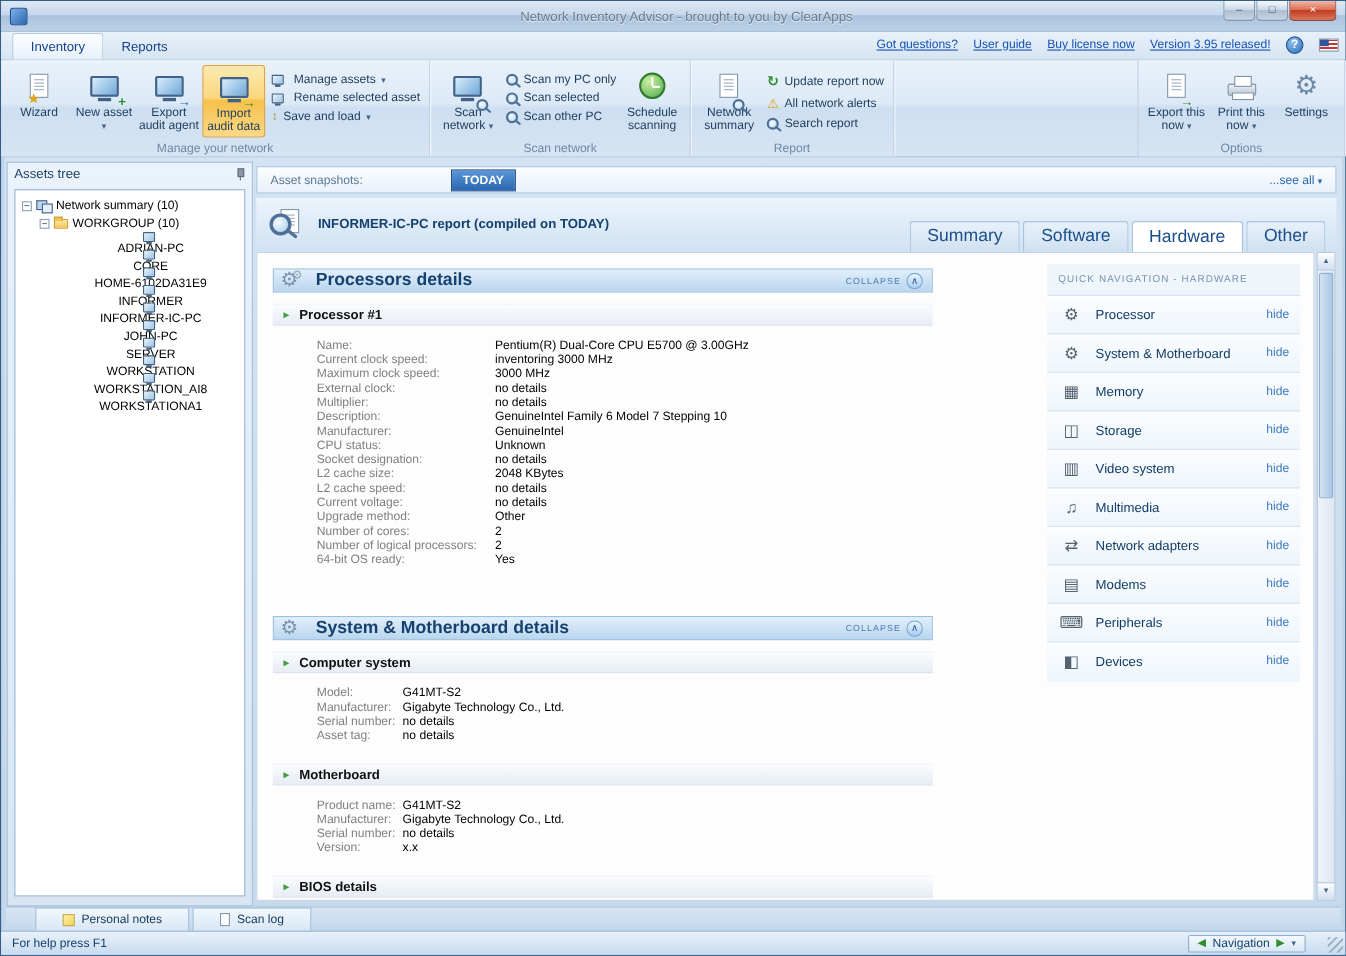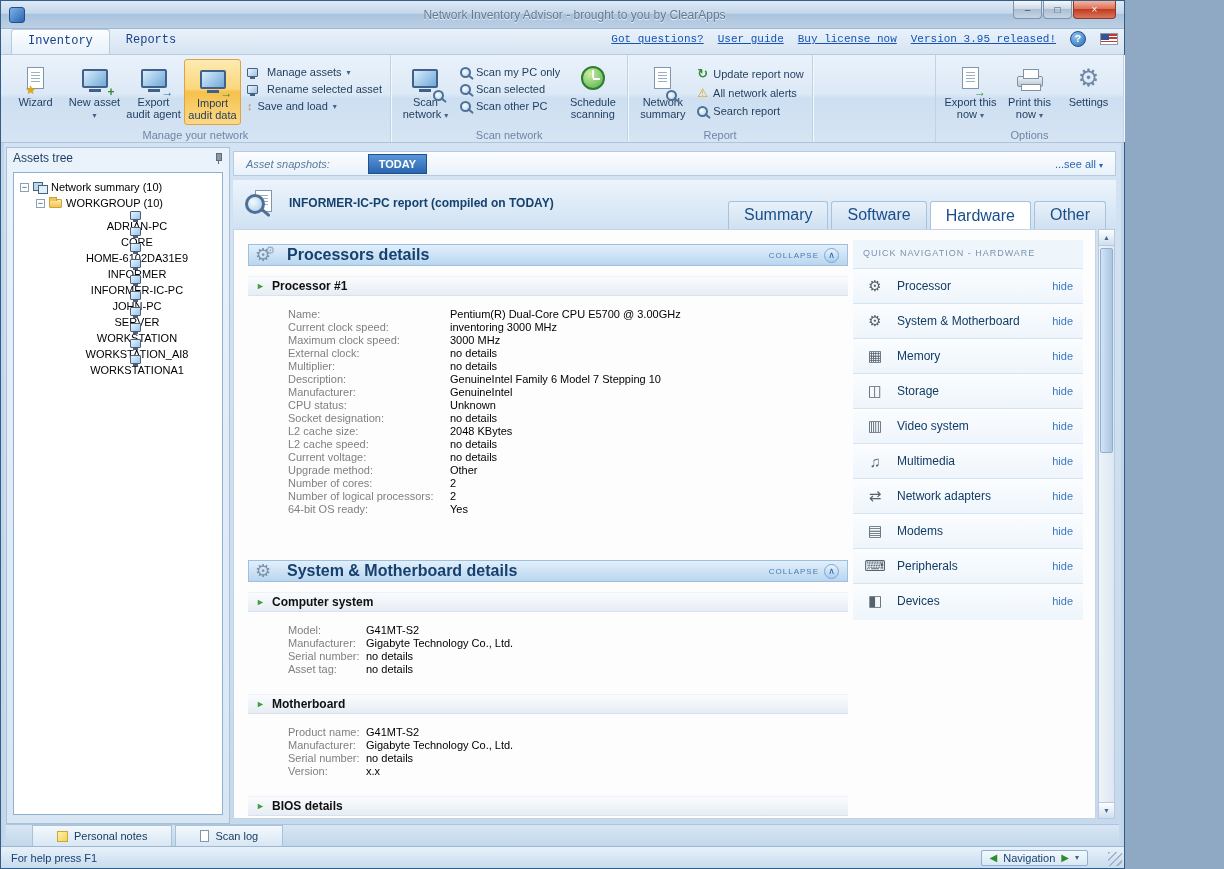--- a/index.html
+++ b/index.html
@@ -1,29 +1,29 @@
 <!DOCTYPE html>
 <html><head>
 <meta charset="utf-8">
 <style>
   * { margin:0; padding:0; box-sizing:border-box; }
   html,body { width:1224px; height:869px; }
   body { font-family:"Liberation Sans","DejaVu Sans",sans-serif; font-size:11px; overflow:hidden; background:#8fa9c4; }
-  .window { position:relative; width:1125px; height:869px; border:1px solid #345d86; background:linear-gradient(#d6e5f4,#c6d9ec); box-shadow:inset 0 0 0 3px #c2d6ea; }
+  .window { position:relative; width:1224px; height:869px; border:1px solid #345d86; background:linear-gradient(#d6e5f4,#c6d9ec); box-shadow:inset 0 0 0 3px #c2d6ea; }
 
   
   .titlebar { position:absolute; top:0; left:0; right:0; height:28px; background:linear-gradient(#dde9f6 0%,#c6d8eb 45%,#aac3dd 50%,#bcd0e5 100%); border-bottom:1px solid #9fb8d2; display:flex; align-items:center; }
   .app-icon { width:16px; height:16px; margin-left:8px; border-radius:3px; background:linear-gradient(135deg,#7db1e8,#2a66b0); border:1px solid #1f4f8f; }
   .title { flex:1; text-align:center; color:#64798e; font-size:12px; text-shadow:0 1px 1px #f4f9fd; }
   .win-buttons { position:absolute; right:8px; top:0; display:flex; }
   .win-btn { width:29px; height:18px; margin-left:1px; border:1px solid #7e94aa; border-top:none; border-radius:0 0 4px 4px; background:linear-gradient(#f5f9fc,#ccd9e7 45%,#aebfd2 50%,#c6d5e5); color:#3a5272; font-size:10px; display:flex; align-items:center; justify-content:center; cursor:default; }
   .win-btn.close { width:43px; background:linear-gradient(#f2b5a6,#dd7258 45%,#c23c20 50%,#d8765d); color:#fff; border-color:#8c3a28; }
 
   
-  .tabrow { position:absolute; top:28px; left:0; right:0; height:26px; background:linear-gradient(#e9f1fa,#d6e4f2); border-bottom:1px solid #b7cade; display:flex; padding:0 6px 0 10px;font-family:Liberation Mono, monospace; }
+  .tabrow { position:absolute; top:28px; left:0; right:0; height:26px; background:linear-gradient(#e9f1fa,#d6e4f2); border-bottom:1px solid #b7cade; display:flex; align-items:flex-end; padding:0 6px 0 10px; }
   .rib-tab { padding:4px 16px 5px; color:#15428b; font-size:12px; cursor:default; }
   .rib-tab.active { background:linear-gradient(#fdfeff,#e7f0fa); border:1px solid #b7cade; border-bottom:none; border-radius:3px 3px 0 0; }
   .header-links { margin-left:auto; display:flex; align-items:center; gap:14px; padding-bottom:5px; }
   .hlink { color:#1553b5; text-decoration:underline; font-size:11px; cursor:pointer; white-space:nowrap; }
   .help-circle { width:16px; height:16px; border-radius:50%; background:radial-gradient(circle at 35% 30%,#8fc3f0,#2a6cb8); border:1px solid #1f4f8f; color:#fff; font-size:11px; font-weight:bold; text-align:center; line-height:15px; }
   .flag { width:18px; height:12px; border:1px solid #8b9aa9; background:repeating-linear-gradient(#c23b30 0 1.7px,#fff 1.7px 3.4px); position:relative; }
   .flag::before { content:""; position:absolute; top:0; left:0; width:8px; height:6px; background:#33549a; }
 
   
   .ribbon { position:absolute; top:54px; left:0; right:0; height:88px; background:linear-gradient(#eaf2fb 0%,#dcE9f6 45%,#cddff1 50%,#d6e4f3 100%); border-bottom:1px solid #aec4da; display:flex; }
@@ -72,21 +72,21 @@
   .pin { width:10px; height:12px; position:relative; margin-left:auto; }
   .pin::before { content:""; position:absolute; top:1px; left:3px; width:4px; height:6px; background:#8a97a5; border:1px solid #5f6d7a; }
   .pin::after { content:""; position:absolute; top:8px; left:5px; width:1px; height:4px; background:#5f6d7a; }
   .tree-box { position:absolute; top:24px; left:6px; right:6px; bottom:8px; background:#fff; border:1px solid #8fb0cf; padding:6px 2px; overflow:hidden; }
   .tree-row { display:flex; align-items:center; height:16px; font-size:11px; color:#000; white-space:nowrap; cursor:default; }
   .indent-0 { padding-left:4px; } .indent-1 { padding-left:20px; } .indent-2 { padding-left:38px;flex-direction:column; }
   .expander { width:9px; height:9px; border:1px solid #8aa0b8; background:#fff; font-size:9px; line-height:7px; text-align:center; color:#333; margin-right:4px; flex:none; }
 
   
   .snapshot-bar { position:absolute; top:150px; left:232px; right:8px; height:25px; background:linear-gradient(#fcfdff,#e8f1fa); border:1px solid #b5cbe0; display:flex; align-items:center; padding:0 12px; }
-  .snap-label { color:#5a7a9a; margin-right:38px;font-style:italic; }
+  .snap-label { color:#5a7a9a; margin-right:80px; }
   .today-btn { background:linear-gradient(#5a96d8,#2a66b0); color:#fff; font-weight:bold; font-size:11px; padding:3px 10px; border:1px solid #1f4f8f; cursor:default; }
   .see-all { margin-left:auto; color:#2a66b0; cursor:pointer; }
   .see-all .dd { font-size:8px; }
 
   
   .report-header { position:absolute; top:179px; left:232px; right:8px; height:49px; background:linear-gradient(#ecf4fc,#cfe2f3); }
   .rh-icon { position:absolute; left:12px; top:8px; width:34px; height:34px; }
   .rh-icon .doc { position:absolute; left:10px; top:2px; }
   .rh-icon .mag-lg { position:absolute; left:0; top:6px; }
   .rh-title { position:absolute; left:56px; top:16px; font-size:12px; font-weight:bold; color:#16406e; }

